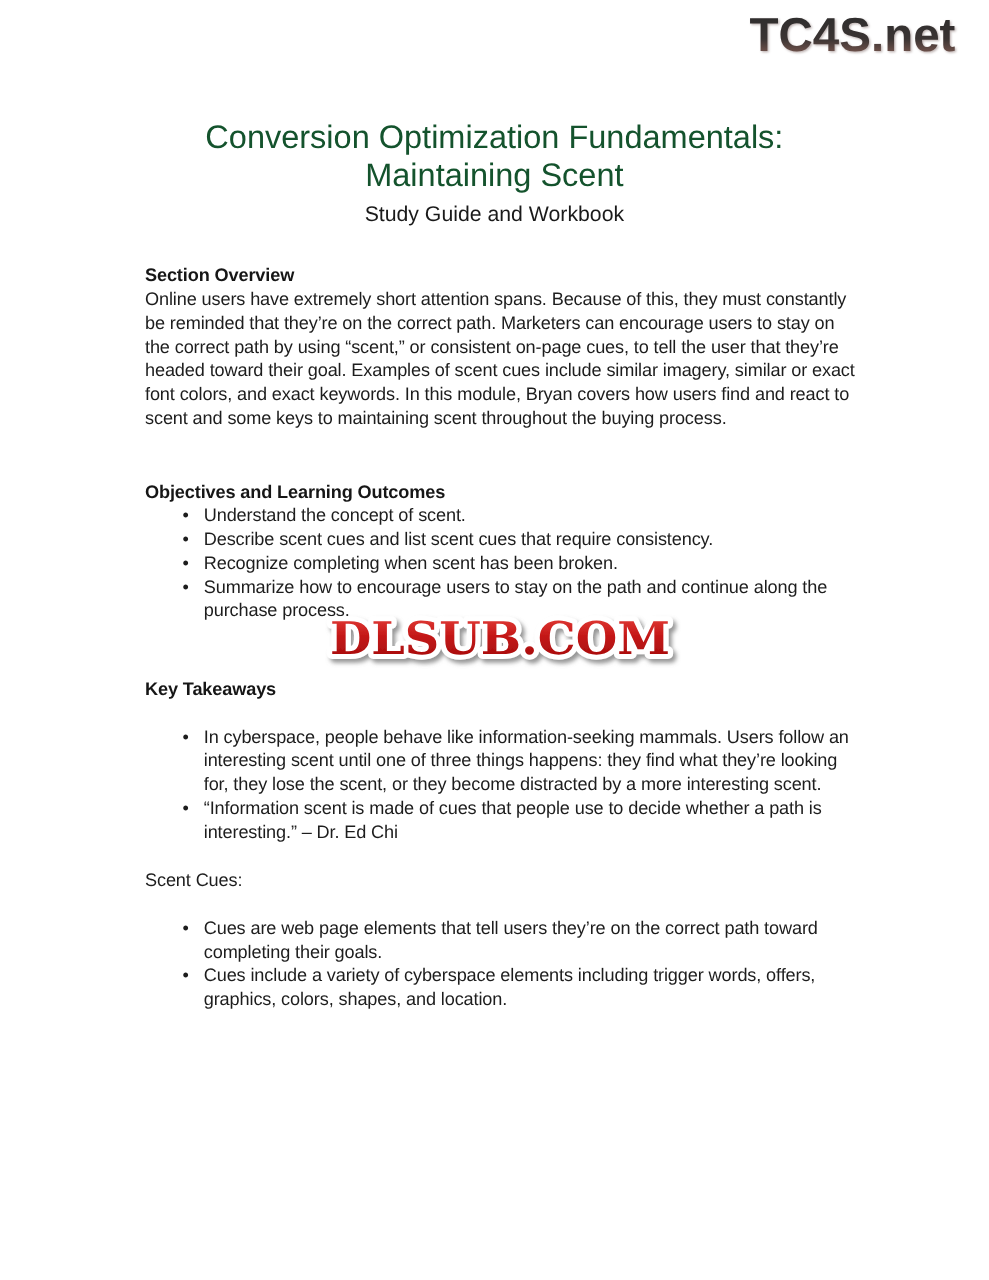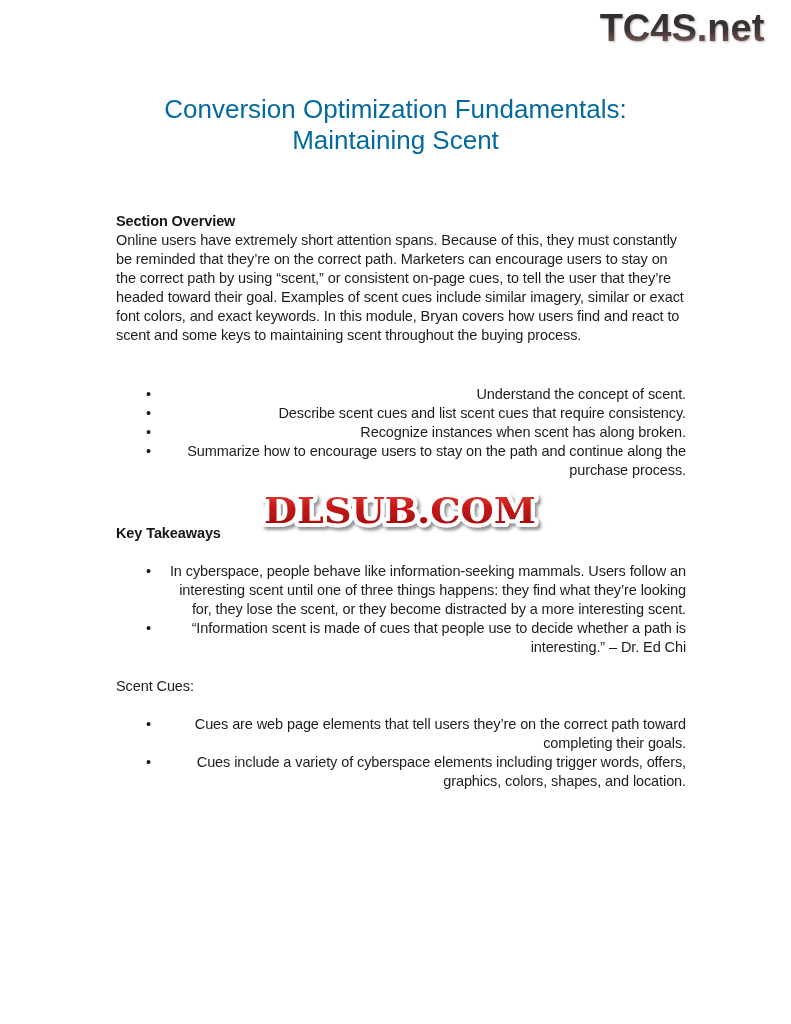--- a/index.html
+++ b/index.html
@@ -7,34 +7,34 @@
     position:relative; width:791px; height:848px; margin:0 auto;
     background:#ffffff; overflow:hidden;
     font-family:"Liberation Sans", sans-serif; color:#1d1d1d;
   }
 
   
   .tc4s { position:absolute; top:3px; right:9px; filter:drop-shadow(1px 1px 1px rgba(60,30,25,0.35)); }
 
   
   .title-block { position:absolute; top:94px; left:0; width:100%; text-align:center; }
-  .title-line { font-size:26px; line-height:31px; color:#0369a1; }
+  .title-line { font-size:26px; line-height:31px; color:#14532d; }
   .subtitle   { font-size:17px; line-height:21px; margin-top:5px; color:#1a1a1a; }
 
   
   .content { position:absolute; left:116px; top:212px; width:570px;
              font-size:14.5px; line-height:19px; letter-spacing:-0.1px; }
   .content h3 { font-size:14.5px; line-height:19px; font-weight:bold; margin:0; color:#161616; }
   .content p  { margin:0; }
   .plain-label { font-size:14.5px; line-height:19px; margin:0; }
   .sec-overview     { margin-bottom:40px; }
   .sec-objectives   { margin-bottom:44px; }
   .sec-keytakeaways { margin-bottom:20px; }
   .spacer-line { height:19px; }
-  ul.bullets { list-style:none; margin:0; padding:0 0 0 47px;text-align:right; }
+  ul.bullets { list-style:none; margin:0; padding:0 0 0 47px; }
   ul.bullets li { position:relative; max-width:523px; }
   ul.bullets li::before { content:"\2022"; position:absolute; left:-17px; }
 
   
   .wm-center { position:absolute; left:250px; top:480px; }
   .wm-bottom { position:absolute; left:436px; top:973px; }
 
   
   .mm-logo { position:absolute; left:556px; top:920px; white-space:nowrap; }
   .mm-c      { color:#b5b5b5; font-size:13px; margin-right:3px; }
@@ -54,34 +54,36 @@
         <stop offset="55%" stop-color="#3a3433"></stop>
         <stop offset="100%" stop-color="#96675c"></stop>
       </linearGradient>
     </defs>
     <text x="100" y="38" text-anchor="middle" font-family="'Liberation Sans',sans-serif" font-weight="bold" font-size="38" fill="url(#tcgrad)">TC4S.net</text>
   </svg>
 
   <div class="title-block">
     <div class="title-line">Conversion Optimization Fundamentals:</div>
     <div class="title-line">Maintaining Scent</div>
+    <div class="subtitle">Study Guide and Workbook</div>
   </div>
 
   <div class="content">
 
     <div class="sec-overview">
       <h3>Section Overview</h3>
       <p>Online users have extremely short attention spans. Because of this, they must constantly be reminded that they’re on the correct path. Marketers can encourage users to stay on the correct path by using “scent,” or consistent on-page cues, to tell the user that they’re headed toward their goal. Examples of scent cues include similar imagery, similar or exact font colors, and exact keywords. In this module, Bryan covers how users find and react to scent and some keys to maintaining scent throughout the buying process.</p>
     </div>
 
     <div class="sec-objectives">
+      <h3>Objectives and Learning Outcomes</h3>
       <ul class="bullets">
         <li>Understand the concept of scent.</li>
         <li>Describe scent cues and list scent cues that require consistency.</li>
-        <li>Recognize instances when scent has along broken.</li>
+        <li>Recognize completing when scent has been broken.</li>
         <li>Summarize how to encourage users to stay on the path and continue along the purchase process.</li>
       </ul>
     </div>
 
     <div class="sec-keytakeaways">
       <h3>Key Takeaways</h3>
       <div class="spacer-line"></div>
       <ul class="bullets">
         <li>In cyberspace, people behave like information-seeking mammals. Users follow an interesting scent until one of three things happens: they find what they’re looking for, they lose the scent, or they become distracted by a more interesting scent.</li>
         <li>“Information scent is made of cues that people use to decide whether a path is interesting.” – Dr. Ed Chi</li>

